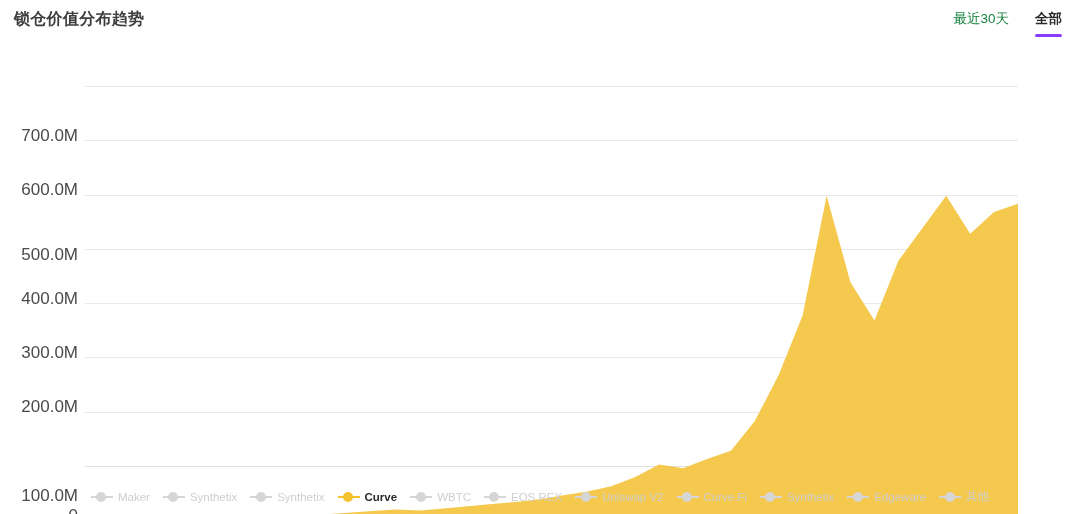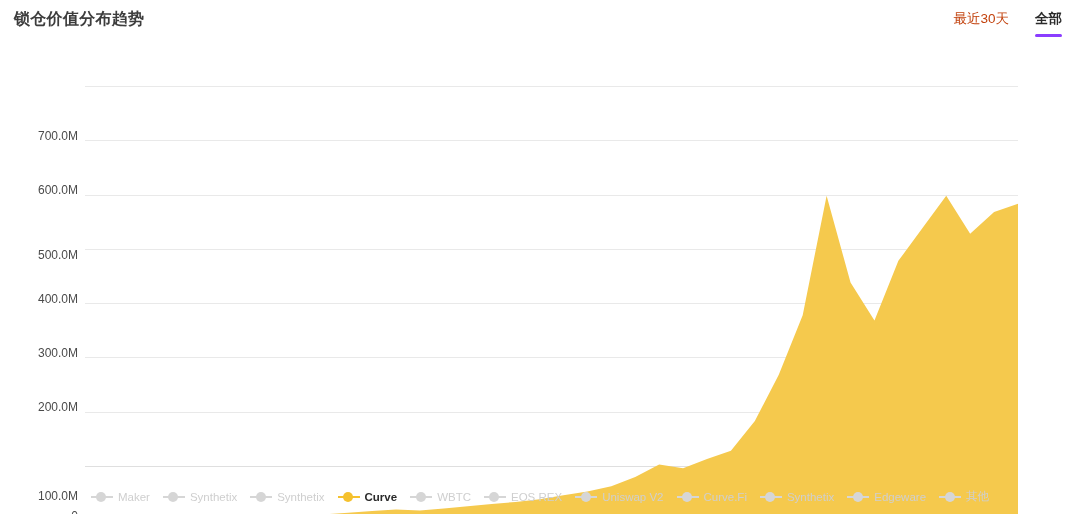--- a/index.html
+++ b/index.html
@@ -35,21 +35,21 @@
   .tabs {
     position: absolute;
     right: 18px; top: 10px;
     display: flex;
     align-items: flex-start;
     gap: 26px;
   }
   .tab {
     position: relative;
     font-size: 13.5px;
-    color: #c2410c;
+    color: #15803d;
     padding-bottom: 9px;
     white-space: nowrap;
     cursor: pointer;
   }
   .tab.active {
     color: #2b2b2b;
     font-weight: bold;
   }
   .tab-underline {
     position: absolute;
@@ -75,21 +75,21 @@
     height: 1px;
     background: #e9e9e9;
   }
   .gridline.baseline { background: #dfdfdf; }
   .ytick-holder { position: absolute; left: 0; top: 0; width: 1080px; height: 0; }
   .ylabel-abs {
     position: absolute;
     width: 72px;
     text-align: right;
     left: 6px;
-    font-size: 12px;
+    font-size: 17px;
     color: #4a4a4a;
     white-space: nowrap;
     transform: translateY(-50%);
   }
 
   
   .watermark {
     position: absolute;
     left: 855px; top: 393px;
     display: flex;

